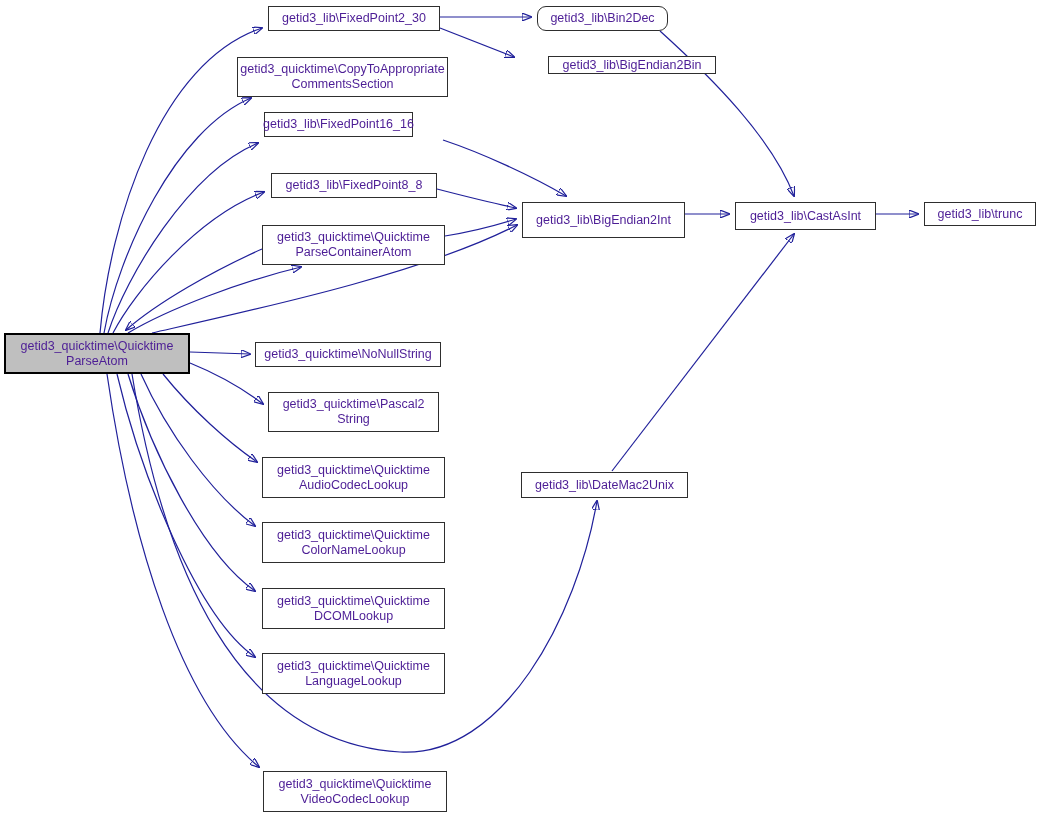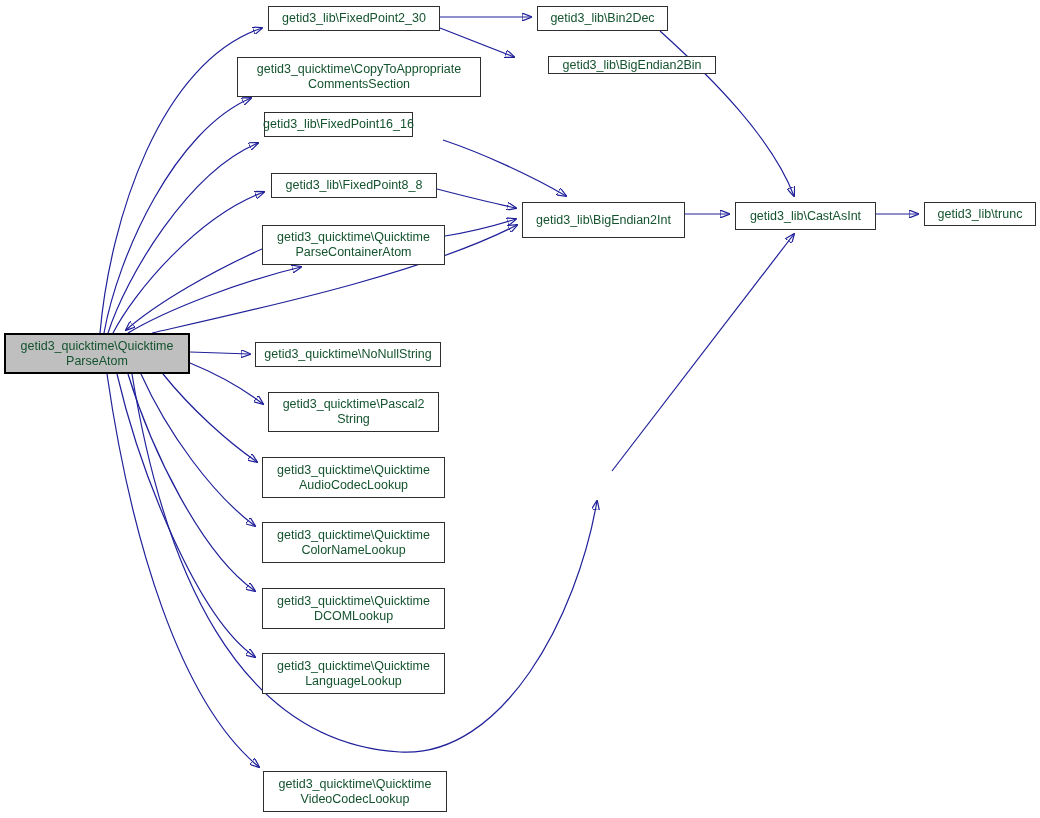--- a/index.html
+++ b/index.html
@@ -27,21 +27,21 @@
     fill: none;
     stroke: #20209a;
     stroke-width: 1.2;
   }
   .node {
     position: absolute;
     box-sizing: border-box;
     z-index: 2;
     border: 1px solid #2e2e2e;
     background: #ffffff;
-    color: #14532d;
+    color: #4c1d95;
     font-size: 12.5px;
     line-height: 15px;
     text-align: center;
     white-space: pre-line;
     display: flex;
     align-items: center;
     justify-content: center;
     cursor: pointer;
     padding: 0 12px;
   }
@@ -87,24 +87,24 @@
     <path d="M 685 214 L 729 214" marker-end="url(#arrow)"></path>
     <path d="M 876 214 L 918 214" marker-end="url(#arrow)"></path>
     <path d="M 612 471 L 794 234" marker-end="url(#arrow)"></path>
   </svg>
 
   <div class="node highlight" style="left:4px; top:333px; width:186px; height:41px;">getid3_quicktime\Quicktime
 ParseAtom</div>
 
   <div class="node" style="left:268px; top:6px; width:172px; height:25px;">getid3_lib\FixedPoint2_30</div>
 
-  <div class="node" style="left:237px; top:57px; width:244px; height:40px;">getid3_quicktime\CopyToAppropriate
+  <div class="node" style="left:237px; top:57px; width:211px; height:40px;">getid3_quicktime\CopyToAppropriate
 CommentsSection</div>
 
-  <div class="node" style="left:537px; top:6px; width:131px; height:25px;">getid3_lib\Bin2Dec</div>
+  <div class="node" style="left:537px; top:6px; width:131px; height:25px;border-radius:9px;">getid3_lib\Bin2Dec</div>
 
   <div class="node" style="left:548px; top:56px; width:168px; height:18px;">getid3_lib\BigEndian2Bin</div>
 
   <div class="node" style="left:264px; top:112px; width:149px; height:25px;">getid3_lib\FixedPoint16_16</div>
 
   <div class="node" style="left:271px; top:173px; width:166px; height:25px;">getid3_lib\FixedPoint8_8</div>
 
   <div class="node" style="left:262px; top:225px; width:183px; height:40px;">getid3_quicktime\Quicktime
 ParseContainerAtom</div>
 
@@ -124,17 +124,18 @@
 
   <div class="node" style="left:262px; top:522px; width:183px; height:41px;">getid3_quicktime\Quicktime
 ColorNameLookup</div>
 
   <div class="node" style="left:262px; top:588px; width:183px; height:41px;">getid3_quicktime\Quicktime
 DCOMLookup</div>
 
   <div class="node" style="left:262px; top:653px; width:183px; height:41px;">getid3_quicktime\Quicktime
 LanguageLookup</div>
 
+  <div class="node" style="left:521px; top:472px; width:167px; height:26px;">getid3_lib\DateMac2Unix</div>
 
   <div class="node" style="left:263px; top:771px; width:184px; height:41px;">getid3_quicktime\Quicktime
 VideoCodecLookup</div>
 
 </div>
 
 </body></html>

